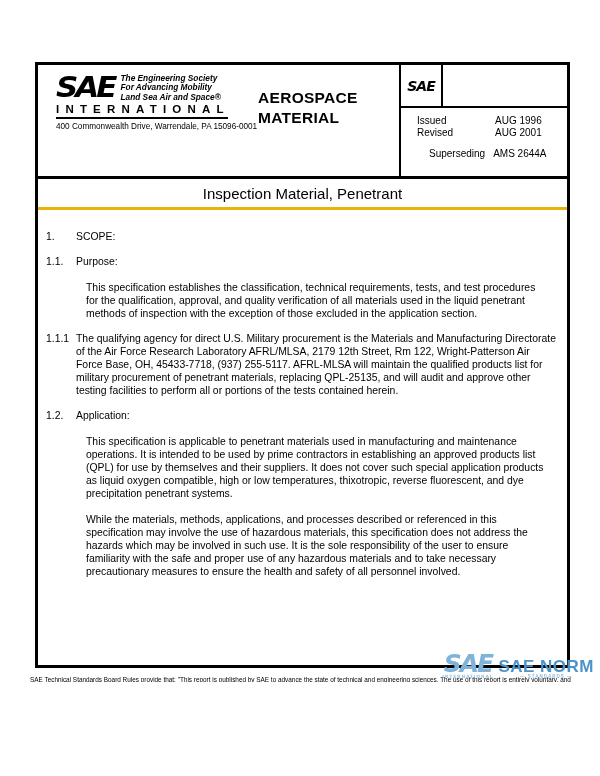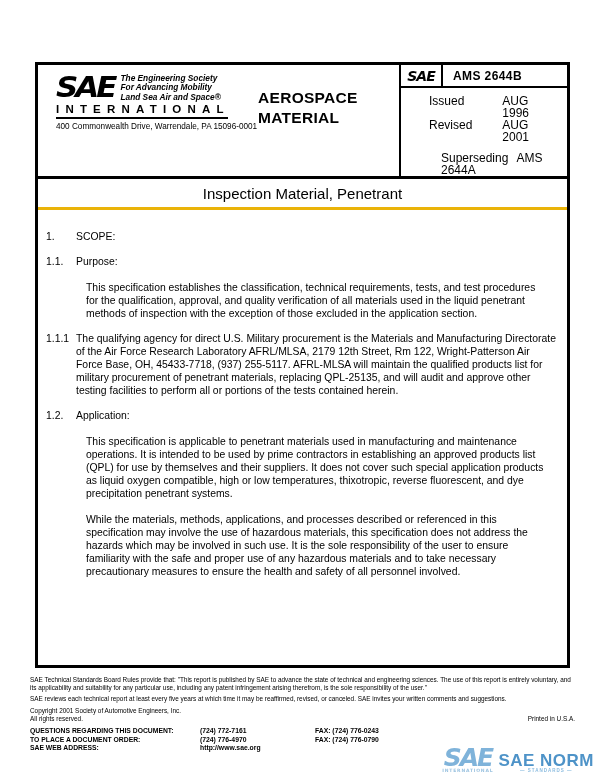--- a/index.html
+++ b/index.html
@@ -1,17 +1,17 @@
 <!DOCTYPE html>
 <html><head>
 <meta charset="utf-8">
 <style>
   html,body { margin:0; padding:0; }
   .page {
-    position:relative; width:600px; height:776px; background:#ffffff;
+    position:relative; width:600px; height:682px; background:#ffffff;
     font-family:"Liberation Sans", sans-serif; color:#000; overflow:hidden;
   }
   
   .main-box {
     position:absolute; left:35px; top:62px; width:535px; height:606px;
     border:3px solid #000; box-sizing:border-box; background:#fff;
   }
   
   .header { display:flex; height:111px; }
   .logo-area { width:220px; box-sizing:border-box; padding:9px 0 0 18px; }
@@ -27,21 +27,21 @@
   }
   .address { font-size:8.2px; margin-top:3px; white-space:nowrap; }
   .doc-type { flex:1; padding-top:23px; font-weight:bold; font-size:15.5px; line-height:20px; letter-spacing:.3px; }
   .header-right { width:168px; box-sizing:border-box; border-left:2px solid #000; display:flex; flex-direction:column; }
   .ref-row { display:flex; height:41px; border-bottom:2px solid #000; }
   .ref-logo {
     width:40px; border-right:2px solid #000; display:flex; align-items:center; justify-content:center;
     font-family:"DejaVu Sans", sans-serif; font-style:italic; font-weight:900; font-size:14px; letter-spacing:-1px;
   }
   .ref-num { flex:1; display:flex; align-items:center; padding-left:10px; font-weight:bold; font-size:12px; letter-spacing:.4px; }
-  .dates { padding:7px 12px 0 28px; font-size:12px; line-height:12px; }
+  .dates { padding:7px 12px 0 16px; font-size:10px; line-height:12px; }
   .date-row { display:flex; }
   .date-label { width:78px; }
   .superseding { margin-top:9px;margin-left:12px; }
   .superseding .sep { display:inline-block; width:8px; }
   
   .title-bar {
     border-top:3px solid #000; border-bottom:3px solid #eab308; height:34px; box-sizing:border-box;
     display:flex; align-items:center; justify-content:center; font-size:15px;
   }
   
@@ -96,21 +96,20 @@
       </div>
 
       <div class="doc-type">
         <div>AEROSPACE</div>
         <div>MATERIAL</div>
       </div>
 
       <div class="header-right">
         <div class="ref-row">
           <div class="ref-logo">SAE</div>
-          <div class="ref-num">AMS 2644B</div>
         </div>
         <div class="dates">
           <div class="date-row">
             <span class="date-label">Issued</span>
             <span>AUG 1996</span>
           </div>
           <div class="date-row">
             <span class="date-label">Revised</span>
             <span>AUG 2001</span>
           </div>

